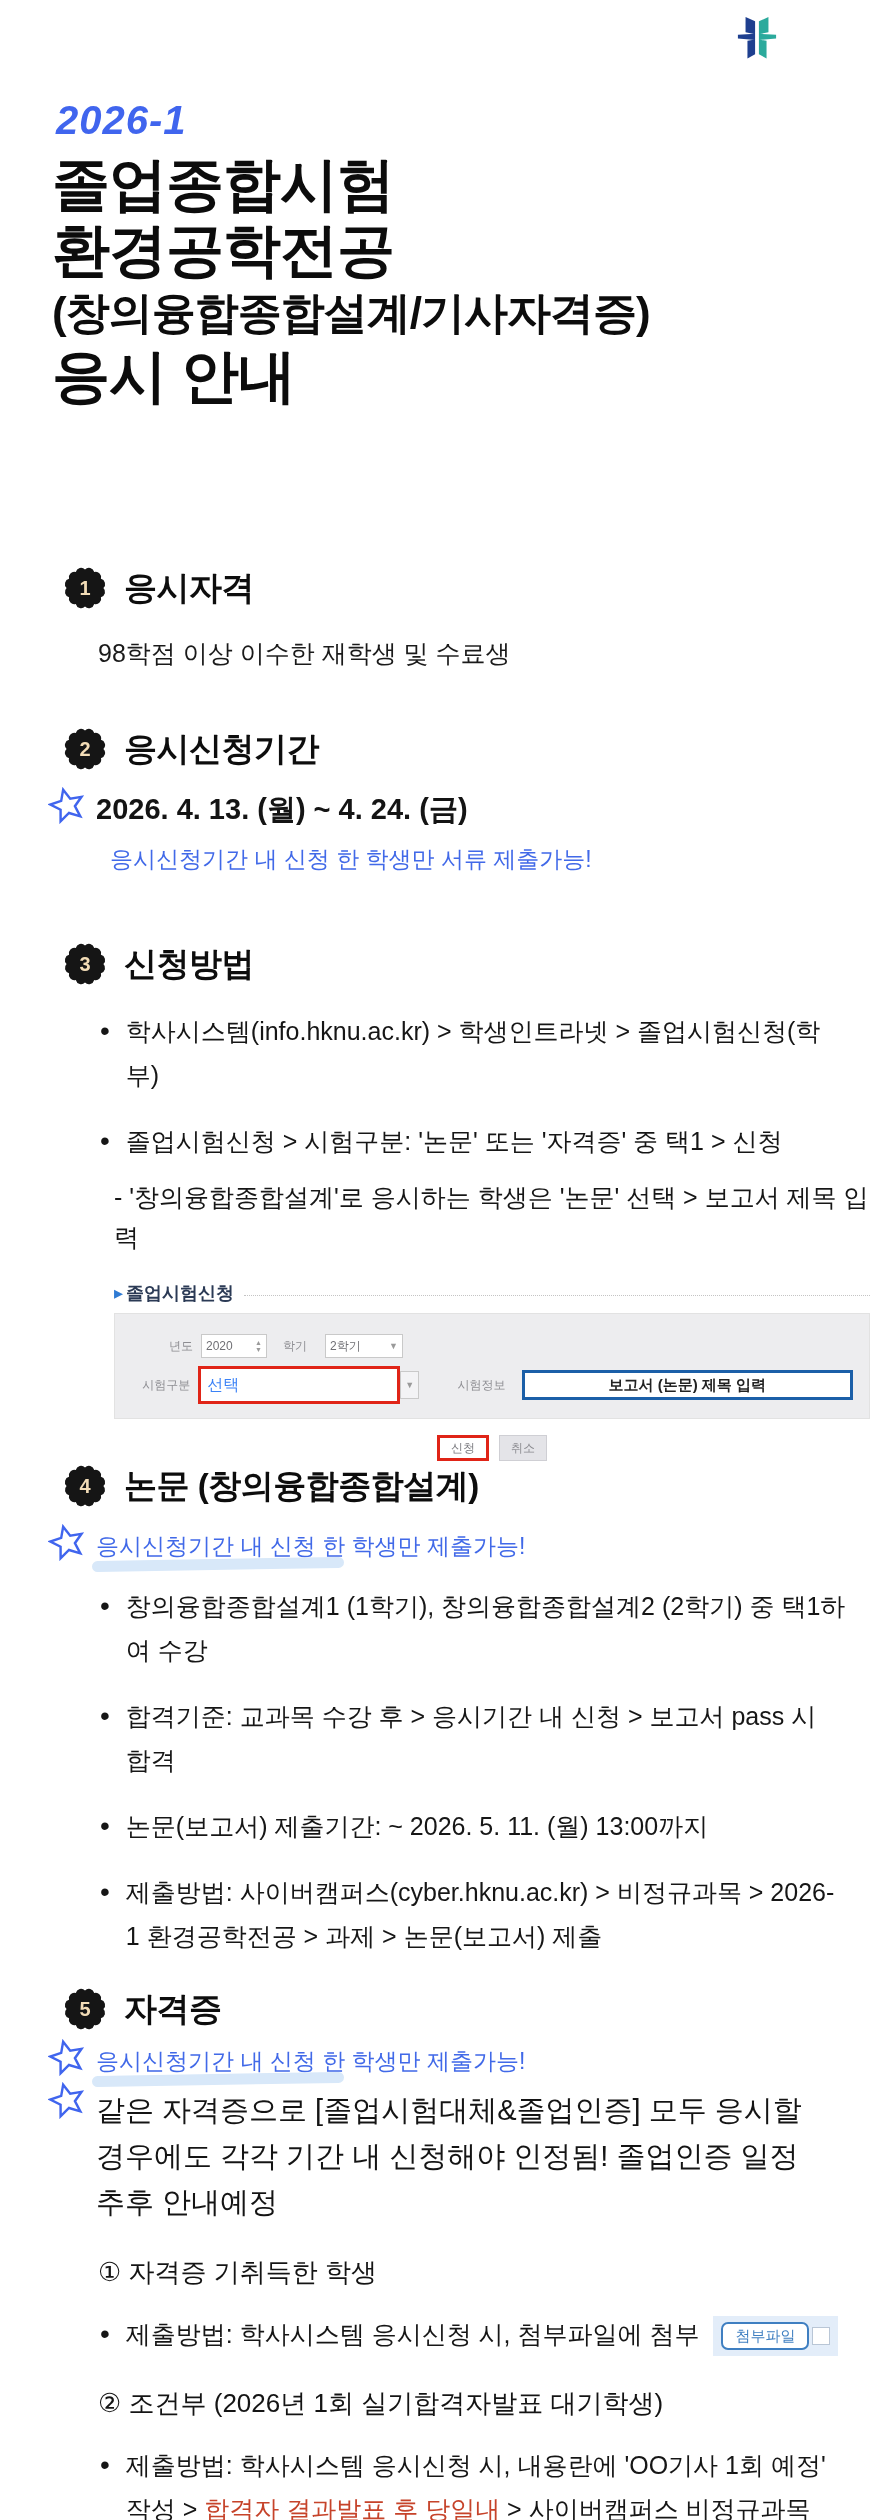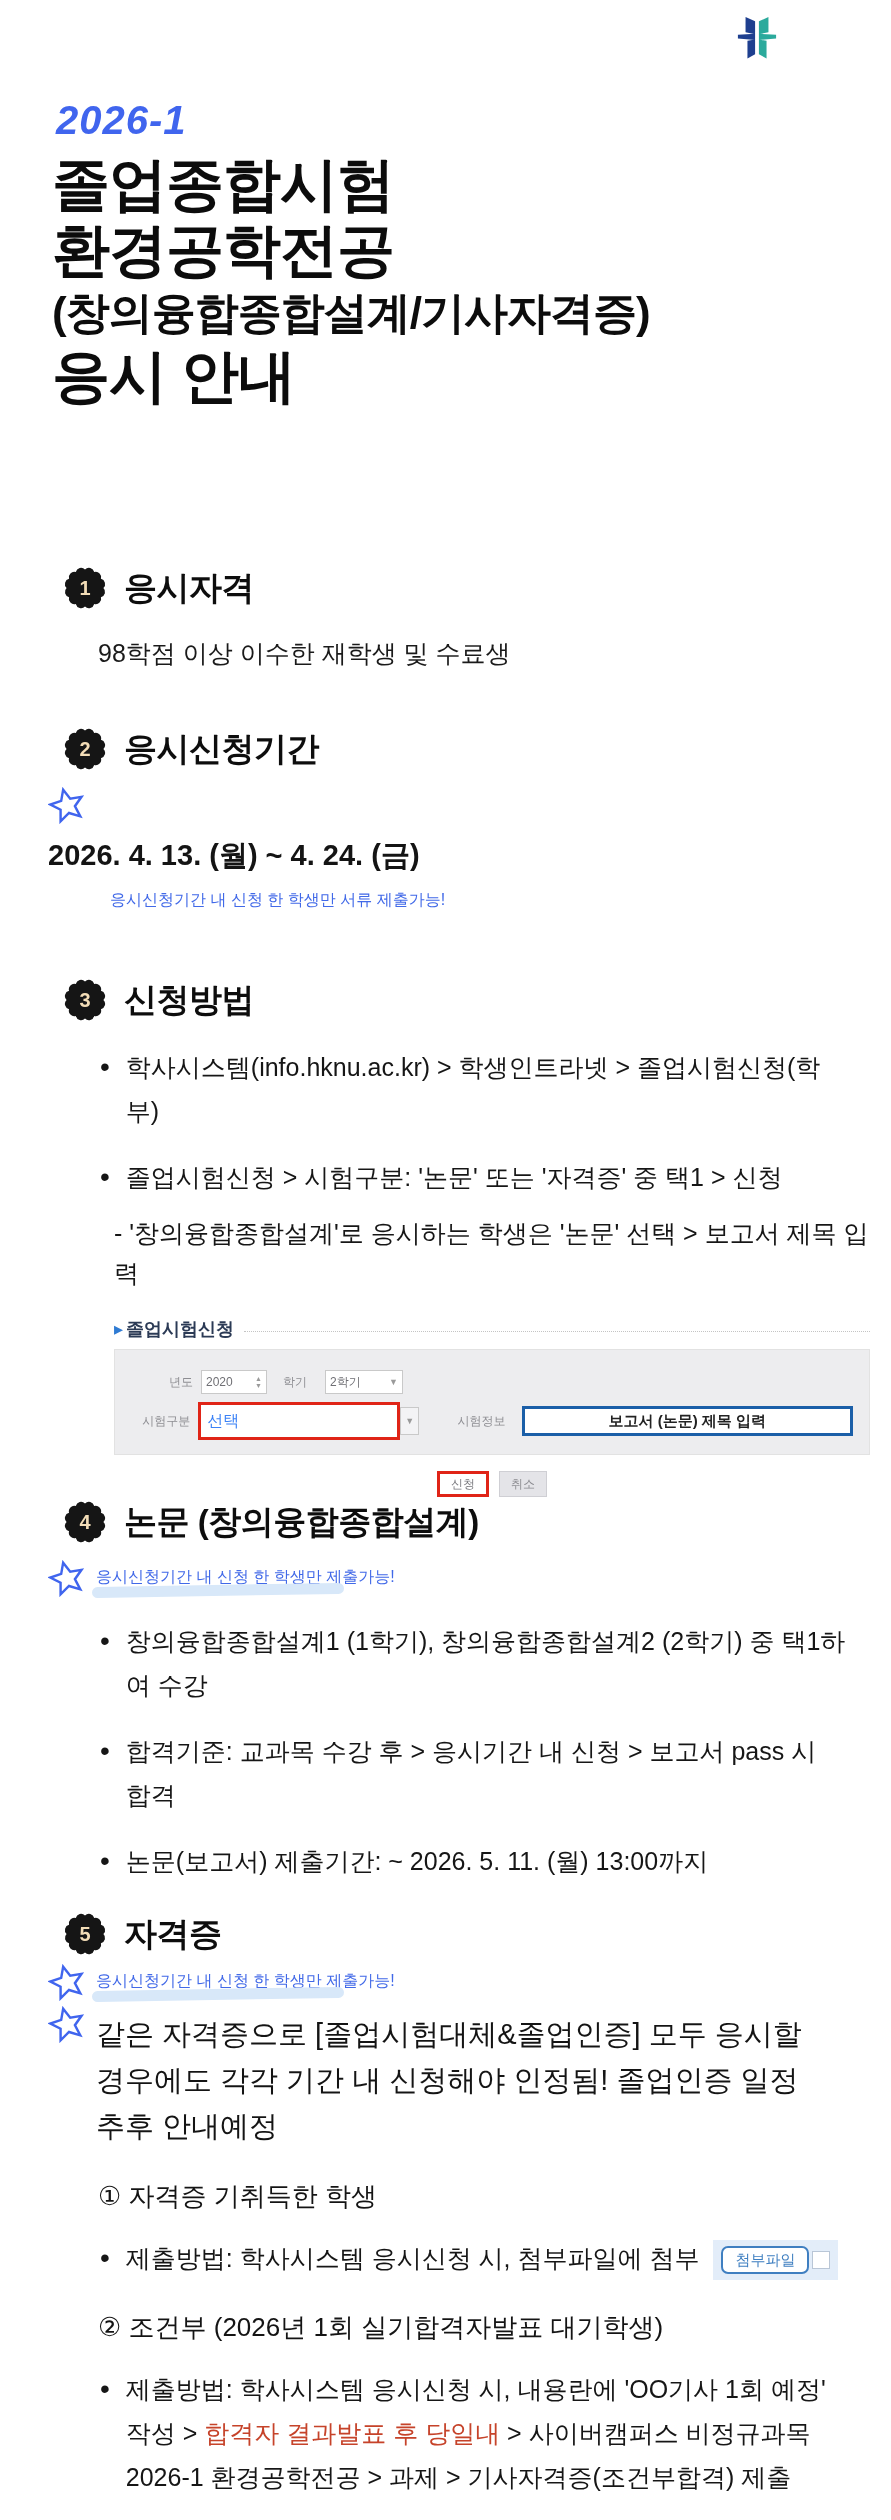--- a/index.html
+++ b/index.html
@@ -23,21 +23,21 @@
   .badge svg { width:46px; height:46px; display:block; }
   .badge .num { position:absolute; inset:0; display:flex; align-items:center; justify-content:center;
                 color:#f3ddb7; font-size:20px; font-weight:700; }
   .sec-title { font-size:33px; font-weight:900; letter-spacing:-0.5px; color:#0d0d0d; }
 
   .body-text { margin:26px 0 0 36px; font-size:25px; color:#1a1a1a; }
 
   .star-row { display:flex; align-items:flex-start; gap:10px; margin-top:16px; }
   .star-ico { width:38px; height:38px; flex:0 0 38px; margin-top:-2px; }
   .date-text { font-size:29px; font-weight:700; color:#141414; padding-top:2px; }
-  .note-blue { color:#4169e8; font-size:16px; padding-top:6px; }
+  .note-blue { color:#4169e8; font-size:23px; padding-top:6px; }
   .note-black { color:#141414; font-size:29px; line-height:46px; padding-top:4px; max-width:710px; }
   .hl-wrap { position:relative; display:inline-block; }
   .hl-wrap .swoosh { position:absolute; left:-4px; bottom:-8px; width:252px; height:11px;
                      background:#d8e8f9; border-radius:8px; transform:rotate(-1deg); }
   .indent-note { margin-left:48px; }
 
   .bullet { display:flex; gap:16px; margin:22px 0 0 38px; font-size:25px; color:#161616; line-height:44px; }
   .bullet::before { content:"\2022"; font-size:28px; line-height:44px; flex:0 0 auto; }
   .bullet .bt { max-width:720px; }
   .dash { margin:14px 0 0 52px; font-size:25px; color:#161616; line-height:40px; }
@@ -115,21 +115,21 @@
   <div class="sec s2 mt64">
     <div class="sec-head">
       <span class="badge">
         <svg viewBox="0 0 40 40">
             <path fill="#151515" d="M 36 20 A 4.7 4.7 0 0 1 33.86 28 A 4.7 4.7 0 0 1 28 33.86 A 4.7 4.7 0 0 1 20 36 A 4.7 4.7 0 0 1 12 33.86 A 4.7 4.7 0 0 1 6.14 28 A 4.7 4.7 0 0 1 4 20 A 4.7 4.7 0 0 1 6.14 12 A 4.7 4.7 0 0 1 12 6.14 A 4.7 4.7 0 0 1 20 4 A 4.7 4.7 0 0 1 28 6.14 A 4.7 4.7 0 0 1 33.86 12 A 4.7 4.7 0 0 1 36 20 Z"></path>
           </svg>
         <span class="num">2</span>
       </span>
       <span class="sec-title">응시신청기간</span>
     </div>
-    <div class="star-row" style="margin-left:-14px;flex-direction:column;">
+    <div class="star-row" style="margin-left:-14px;">
       <svg class="star-ico" viewBox="0 0 36 36">
         <path d="M18 3 L22.4 12.9 L33.2 13.8 L25 20.9 L27.6 31.5 L18 25.8 L8.4 31.5 L11 20.9 L2.8 13.8 L13.6 12.9 Z" fill="none" stroke="#4065ee" stroke-width="2.3" transform="rotate(-14 18 18)"></path>
       </svg>
       <span class="date-text">2026. 4. 13. (월) ~ 4. 24. (금)</span>
     </div>
     <div class="note-blue indent-note mt8">응시신청기간 내 신청 한 학생만 서류 제출가능!</div>
   </div>
 
   <div class="sec s3">
     <div class="sec-head">
@@ -205,20 +205,23 @@
     </div>
     <div class="bullet">
         <span class="bt">창의융합종합설계1 (1학기), 창의융합종합설계2 (2학기) 중 택1하여 수강</span>
       </div>
     <div class="bullet">
         <span class="bt">합격기준: 교과목 수강 후 &gt; 응시기간 내 신청 &gt; 보고서 pass 시 합격</span>
       </div>
     <div class="bullet">
         <span class="bt">논문(보고서) 제출기간: ~ 2026. 5. 11. (월) 13:00까지</span>
       </div>
+    <div class="bullet">
+        <span class="bt">제출방법: 사이버캠퍼스(cyber.hknu.ac.kr) &gt; 비정규과목 &gt; 2026-1 환경공학전공 &gt; 과제 &gt; 논문(보고서) 제출</span>
+      </div>
   </div>
 
   <div class="sec s5 mt58">
     <div class="sec-head">
       <span class="badge">
         <svg viewBox="0 0 40 40">
             <path fill="#151515" d="M 36 20 A 4.7 4.7 0 0 1 33.86 28 A 4.7 4.7 0 0 1 28 33.86 A 4.7 4.7 0 0 1 20 36 A 4.7 4.7 0 0 1 12 33.86 A 4.7 4.7 0 0 1 6.14 28 A 4.7 4.7 0 0 1 4 20 A 4.7 4.7 0 0 1 6.14 12 A 4.7 4.7 0 0 1 12 6.14 A 4.7 4.7 0 0 1 20 4 A 4.7 4.7 0 0 1 28 6.14 A 4.7 4.7 0 0 1 33.86 12 A 4.7 4.7 0 0 1 36 20 Z"></path>
           </svg>
         <span class="num">5</span>
       </span>

